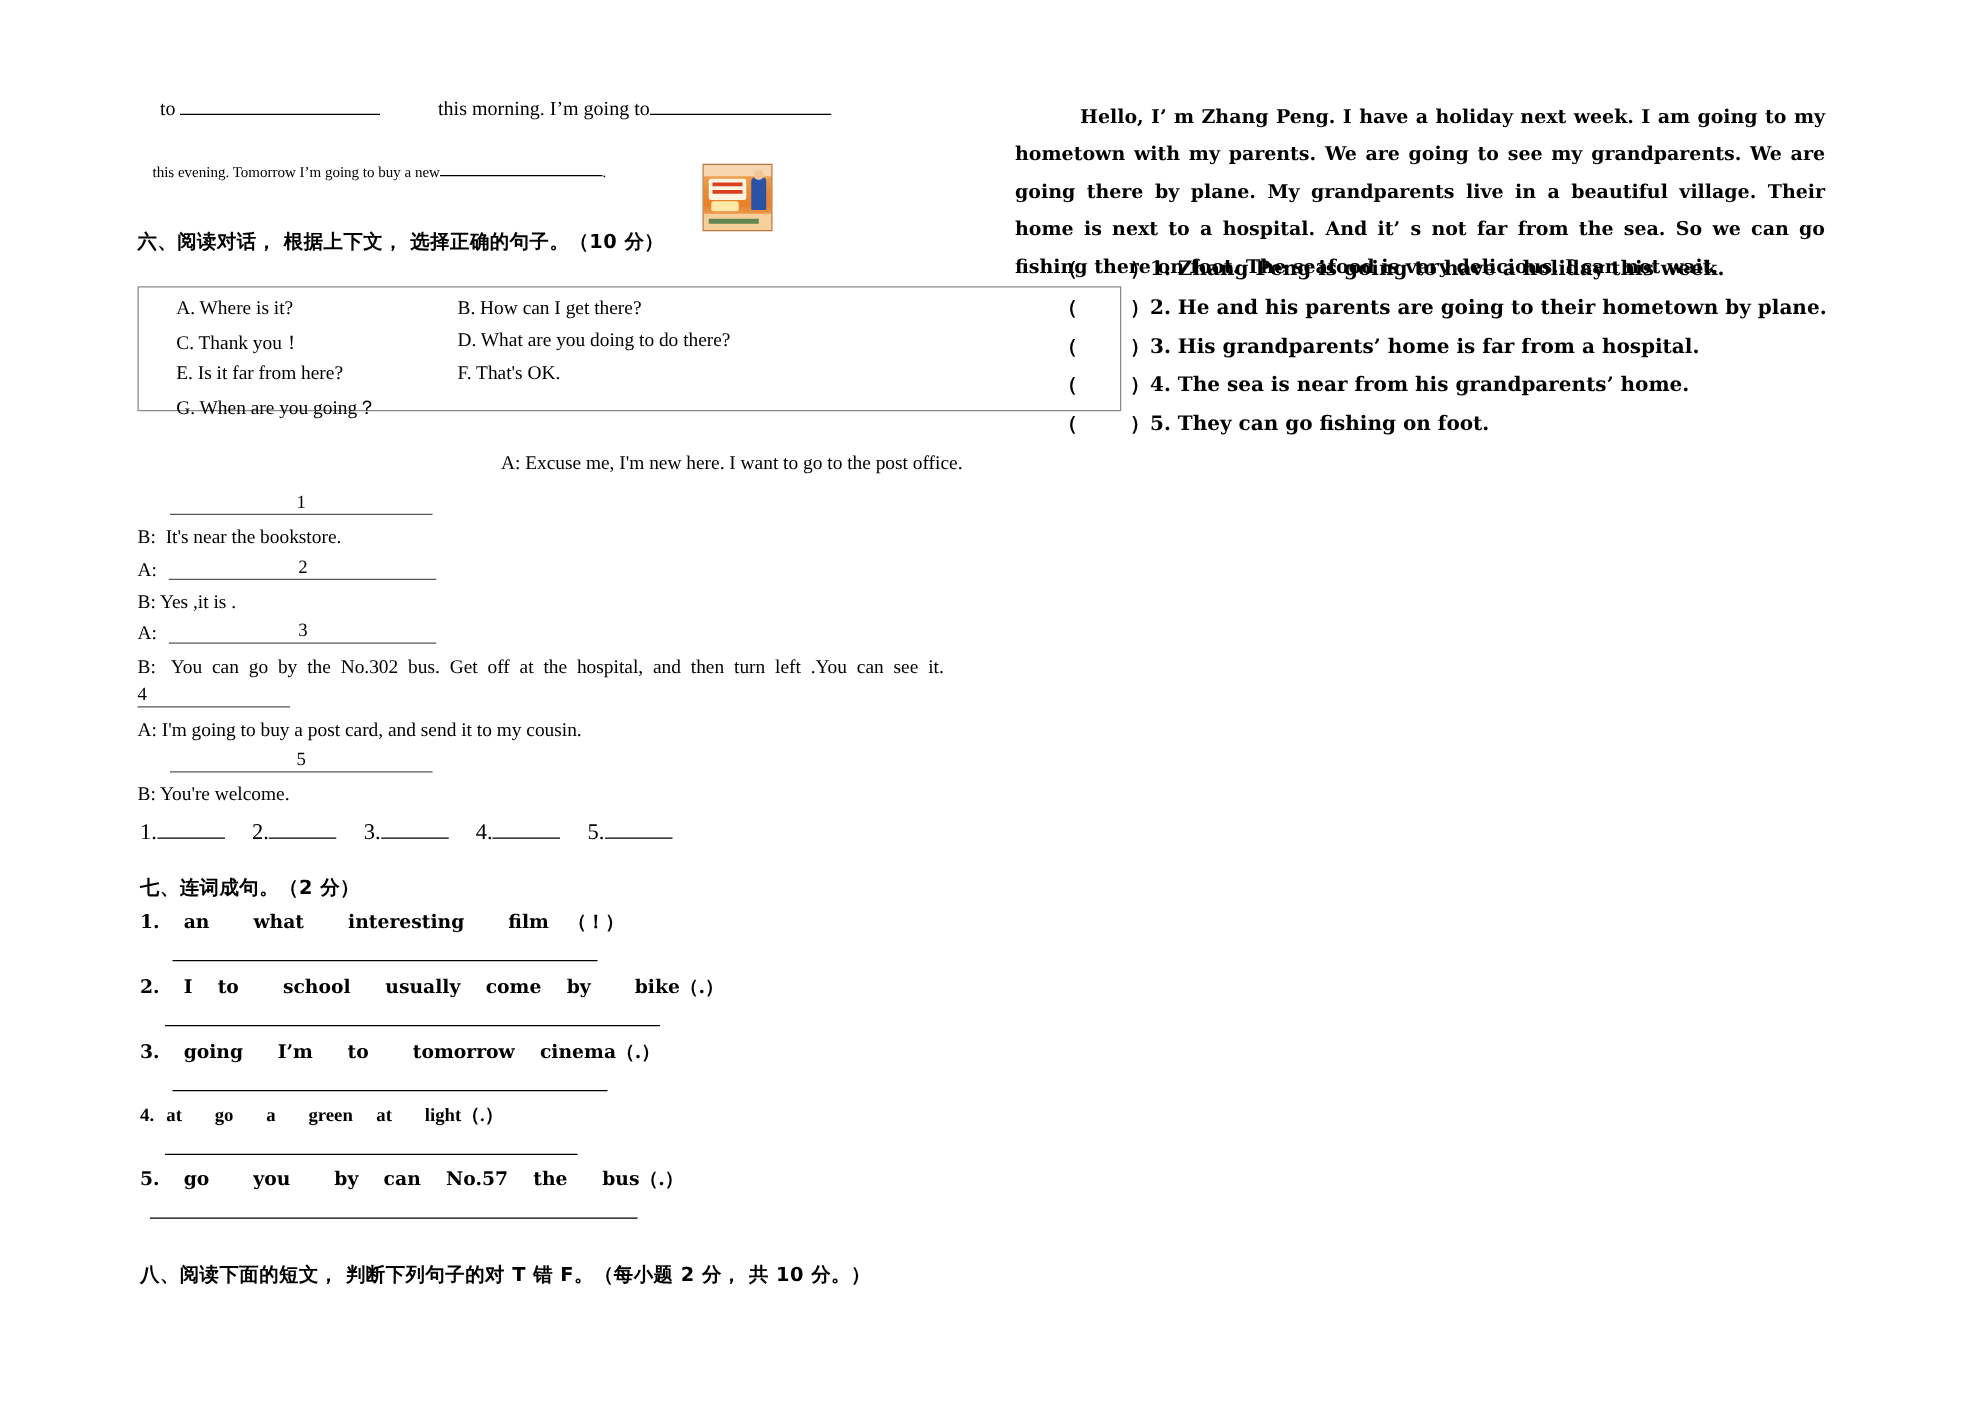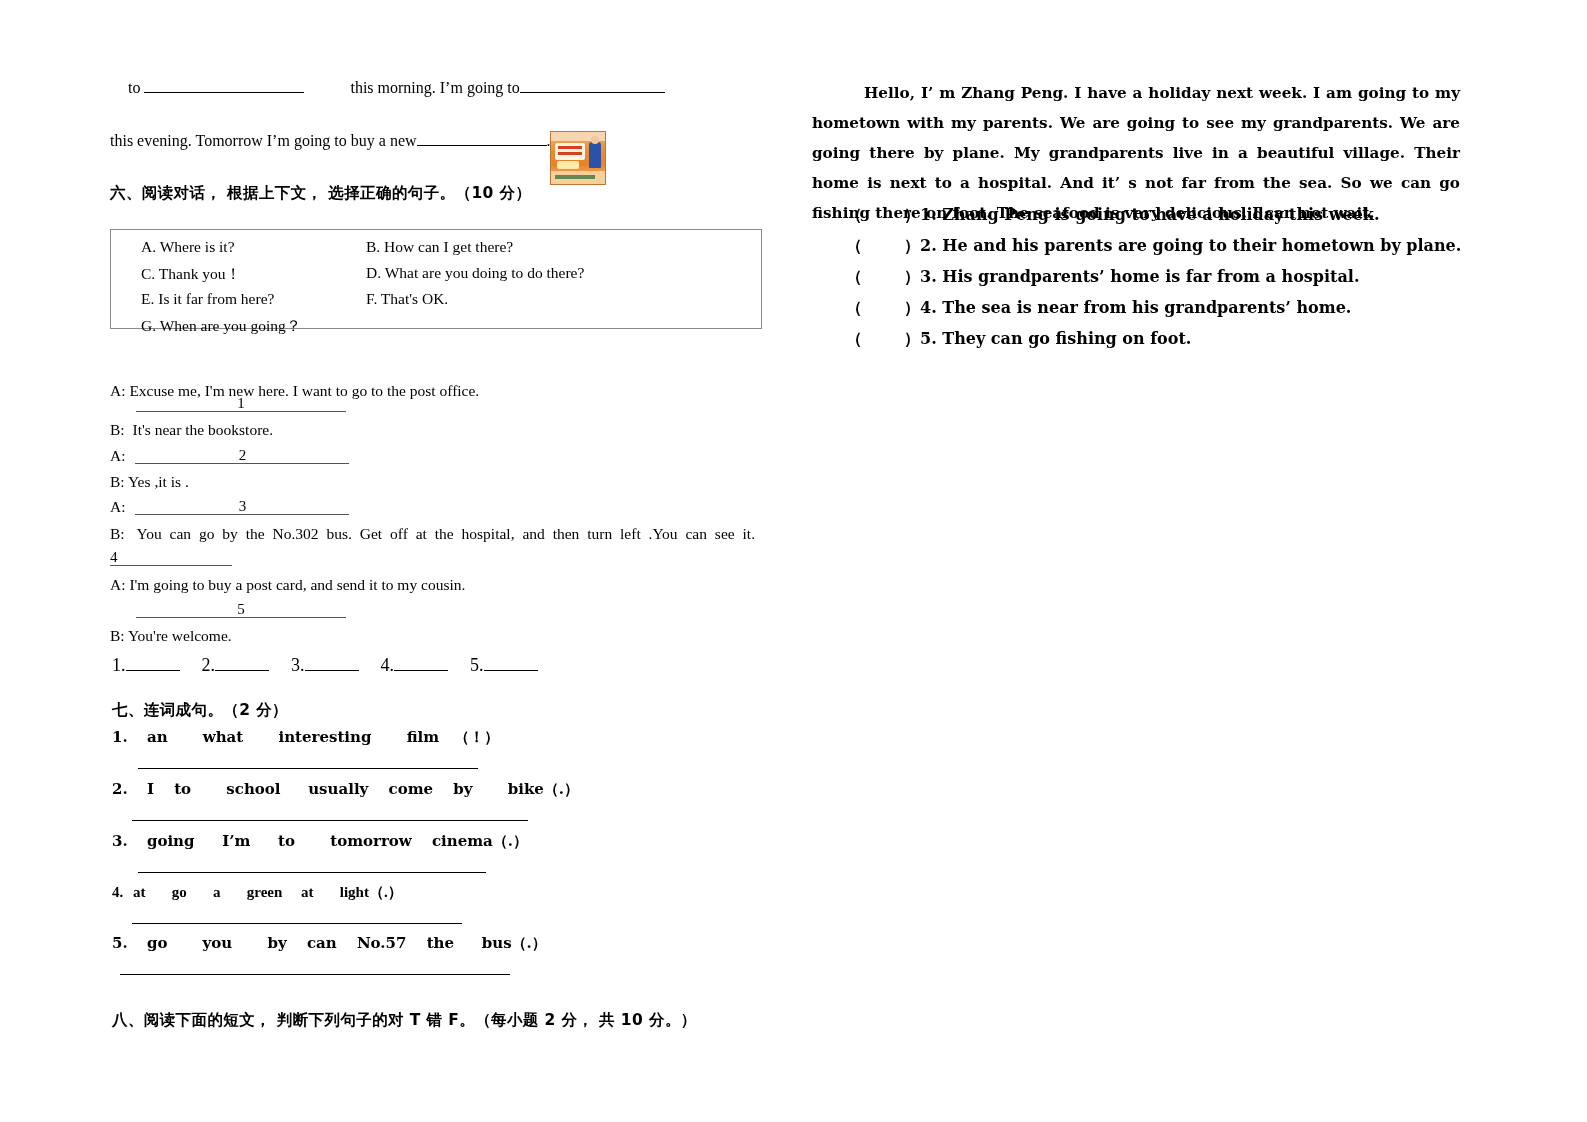--- a/index.html
+++ b/index.html
@@ -52,24 +52,24 @@
   .topline1 {
     position: absolute;
     left: 18px;
     top: 76px;
     width: 640px;
     font-size: 16px;
     white-space: nowrap;
   }
   .topline2 {
     position: absolute;
-    left: 0px;
+    left: 12px;
     top: 129px;
     width: 660px;
-    font-size: 16px;
+    font-size: 12px;
     white-space: nowrap;
   }
   .blank-u {
     display: inline-block;
     border-bottom: 1px solid #000;
     height: 0.95em;
     vertical-align: baseline;
   }
   .gap-wide { display: inline-block; width: 38px; }
 
@@ -120,21 +120,21 @@
   
   .h-six  { position:absolute; left:0px;  top:183px; }
   .h-seven{ position:absolute; left:2px;  top:700px; }
   .h-eight{ position:absolute; left:2px;  top:1010px; }
 
   
   .optbox {
     position: absolute;
     left: 0px;
     top: 229px;
-    width: 652px;
+    width: 787px;
     height: 100px;
     border: 1px solid #8a8a8a;
     box-sizing: border-box;
   }
   .optrow {
     position: absolute;
     font-size: 15.5px;
     white-space: nowrap;
   }
   .optcol-a { left: 30px; }
@@ -245,21 +245,21 @@
     <div class="optbox">
       <div class="optrow optcol-a" style="top:8px;">A. Where is it?</div>
       <div class="optrow optcol-b" style="top:8px;">B. How can I get there?</div>
       <div class="optrow optcol-a" style="top:34px;">C. Thank you！</div>
       <div class="optrow optcol-b" style="top:34px;">D. What are you doing to do there?</div>
       <div class="optrow optcol-a" style="top:60px;">E. Is it far from here?</div>
       <div class="optrow optcol-b" style="top:60px;">F. That's OK.</div>
       <div class="optrow optcol-a" style="top:86px;">G. When are you going？</div>
     </div>
 
-    <div class="dlg serif" style="top:380px;">
+    <div class="dlg serif" style="top:360px;text-align:right;">
       <span>A:</span>
       <span>Excuse me, I'm new here. I want to go to the post office.</span>
     </div>
 
     <div class="dlg serif" style="top:393px; padding-left:26px;">
       <span class="ansblank"><span>1</span></span>
     </div>
 
     <div class="dlg serif" style="top:419px;">
       <span>B:</span>

